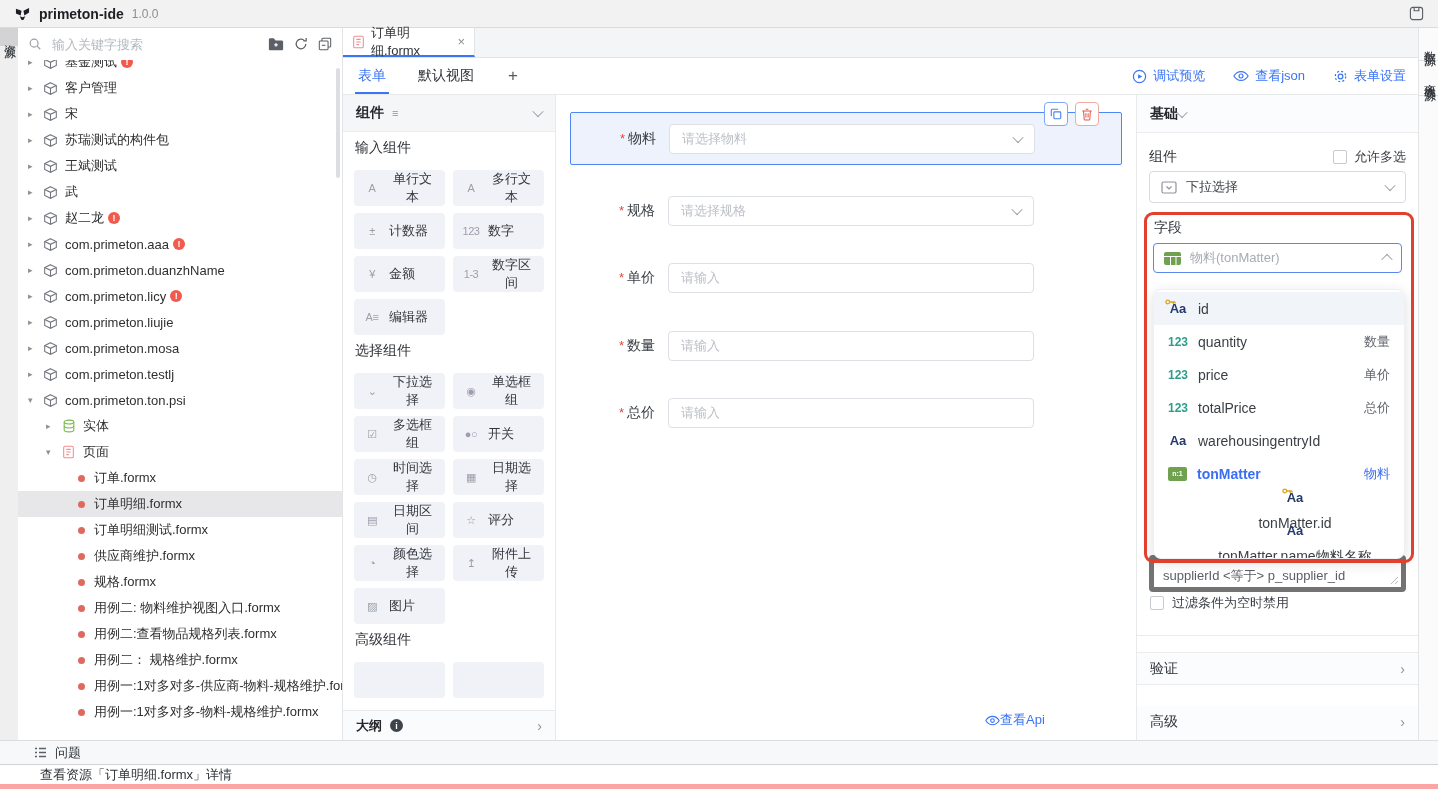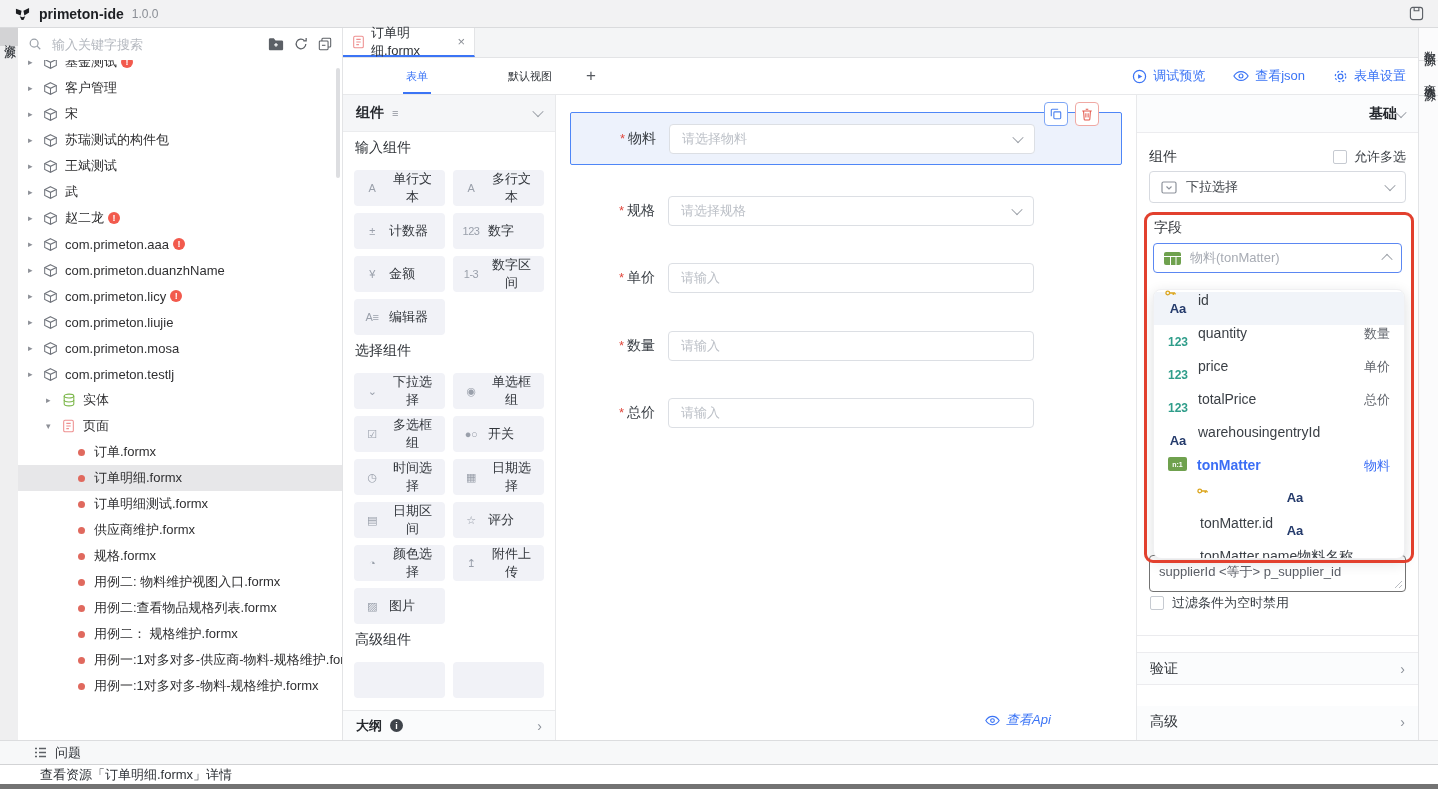--- a/index.html
+++ b/index.html
@@ -1,17 +1,17 @@
 <!DOCTYPE html>
 <html><head>
 <meta charset="utf-8">
 <style>
   html,body{margin:0;padding:0;background:#e9eaec;font-family:"Liberation Sans","DejaVu Sans",sans-serif;}
   *{box-sizing:border-box;}
-  #app{position:relative;width:1438px;height:789px;background:#737373;overflow:hidden;color:#2f3338;}
+  #app{position:relative;width:1438px;height:789px;background:#fca5a5;overflow:hidden;color:#2f3338;}
 
   
   .titlebar{position:absolute;left:0;top:0;width:1438px;height:28px;background:#f2f2f3;border-bottom:1px solid #dadbdd;display:flex;align-items:center;padding:0 14px;gap:8px;}
   .titlebar .appname{font-size:14px;font-weight:700;color:#1d1f23;}
   .titlebar .appver{font-size:12px;color:#8a8e95;}
   .titlebar .tspacer{flex:1;}
 
   
   .left-rail{position:absolute;left:0;top:28px;width:18px;height:712px;background:#efeff0;}
   .left-rail .vtab{writing-mode:vertical-rl;text-orientation:upright;font-size:12px;color:#2f3338;background:#d3d3d5;width:18px;padding:7px 0;display:flex;justify-content:center;letter-spacing:2px;}
@@ -40,21 +40,21 @@
   .tree-item.type-file .ic-dot{display:inline-block;}
   .tree-item .errb{display:none;width:12px;height:12px;border-radius:50%;background:#f25a4d;color:#fff;font-size:9px;font-weight:700;align-items:center;justify-content:center;margin-left:4px;flex:0 0 12px;}
   .tree-item.error .errb{display:inline-flex;}
   .scroll-thumb{position:absolute;right:2px;top:40px;width:4px;height:110px;border-radius:2px;background:#dddee1;z-index:4;}
 
   
   .tabstrip{position:absolute;left:343px;top:28px;width:1075px;height:30px;background:#f4f5f6;border-bottom:1px solid #e3e4e6;display:flex;}
   .tab-active{width:132px;background:#fff;border-right:1px solid #e3e4e6;border-bottom:2px solid #3b74f5;display:flex;align-items:center;gap:6px;padding:0 9px;font-size:13px;color:#2f3338;}
   .tab-active .tclose{margin-left:auto;color:#8a8e95;font-size:13px;line-height:1;}
   .toolbar{position:absolute;left:343px;top:58px;width:1075px;height:37px;background:#fff;border-bottom:1px solid #e8e9eb;display:flex;align-items:center;padding:0 12px;}
-  .ftab{position:relative;height:100%;display:flex;align-items:center;padding:0 3px;margin-right:26px;font-size:11px;color:#2f3338;cursor:pointer;margin-left:48px;}
+  .ftab{position:relative;height:100%;display:flex;align-items:center;padding:0 3px;margin-right:26px;font-size:14px;color:#2f3338;cursor:pointer;}
   .ftab.active{color:#3b74f5;}
   .ftab.active::after{content:"";position:absolute;left:0;right:0;bottom:0;height:2px;background:#3b74f5;}
   .addtab{font-size:17px;color:#55595f;margin-left:2px;}
   .tb-right{margin-left:auto;display:flex;align-items:center;}
   .tact{display:flex;align-items:center;gap:6px;color:#3b74f5;font-size:13px;margin-left:28px;cursor:pointer;}
 
   
   .components{position:absolute;left:343px;top:95px;width:213px;height:645px;background:#fff;border-right:1px solid #e8e9eb;}
   .comp-header{position:absolute;left:0;top:0;right:0;height:37px;background:#f5f6f8;border-bottom:1px solid #ebecee;display:flex;align-items:center;padding:0 13px;font-size:14px;color:#26292e;font-weight:700;gap:8px;}
   .comp-header .hmenu{font-size:11px;color:#8d929b;font-weight:400;}
@@ -77,61 +77,61 @@
   div.fieldrow:nth-of-type(4){top:236px;height:30px;}
   div.fieldrow:nth-of-type(5){top:303px;height:30px;}
   .flabel{width:85px;text-align:right;font-size:14px;color:#3a3f45;flex:0 0 85px;white-space:nowrap;}
   .req::before{content:"*";color:#e0483d;margin-right:3px;font-size:13px;}
   .fctrl{width:366px;height:30px;margin-left:13px;background:#fff;border:1px solid #dcdfe4;border-radius:4px;display:flex;align-items:center;justify-content:space-between;padding:0 12px;font-size:13px;color:#bcc0c7;}
   .factions{display:none;position:absolute;top:-11px;right:22px;gap:7px;}
   .fieldrow.selected .factions{display:flex;}
   .act{width:24px;height:24px;border-radius:4px;background:#fff;display:flex;align-items:center;justify-content:center;cursor:pointer;}
   .act.copy{border:1px solid #7ea6f5;}
   .act.del{border:1px solid #f0a9a4;}
-  .view-api{position:absolute;left:429px;top:616px;display:flex;align-items:center;gap:6px;color:#3b74f5;font-size:13px;cursor:pointer;font-style:italic;}
+  .view-api{position:absolute;left:429px;top:616px;display:flex;align-items:center;color:#3b74f5;font-size:13px;cursor:pointer;}
 
   
   .chv{width:8px;height:8px;border-right:1.4px solid #9ba0a8;border-bottom:1.4px solid #9ba0a8;transform:rotate(45deg) translate(-1px,-1px);display:inline-block;flex:0 0 8px;}
   .chv.up{transform:rotate(-135deg) translate(-1px,-1px);}
 
   
   .props{position:absolute;left:1136px;top:95px;width:282px;height:645px;background:#fff;border-left:1px solid #e8e9eb;}
-  .props-header{position:absolute;top:0;left:0;right:0;height:38px;background:#fbfcfd;border-bottom:1px solid #ececef;display:flex;align-items:center;justify-content:flex-end;padding:0 13px;font-size:14px;color:#26292e;font-weight:700;}
+  .props-header{position:absolute;top:0;left:0;right:0;height:38px;background:#fbfcfd;border-bottom:1px solid #ececef;display:flex;align-items:center;justify-content:flex-start;padding:0 13px;font-size:14px;color:#26292e;font-weight:700;}
   .comp-row{position:absolute;top:52px;left:12px;right:12px;height:20px;display:flex;align-items:center;justify-content:space-between;font-size:14px;color:#2f3338;}
   .cbwrap{display:flex;align-items:center;gap:7px;font-size:13px;color:#3a3f45;}
   .cb{width:14px;height:14px;border:1px solid #c6cad1;border-radius:2px;background:#fff;flex:0 0 14px;}
   .comp-select{position:absolute;top:76px;left:12px;right:12px;height:32px;border:1px solid #d7dae0;border-radius:4px;background:#fff;display:flex;align-items:center;gap:9px;padding:0 11px;font-size:13px;color:#3a3f45;}
   .comp-select .chv{margin-left:auto;}
   .red-box{position:absolute;top:117px;left:7px;right:4px;height:351px;border:3px solid #e2402e;border-radius:9px;z-index:7;pointer-events:none;background:transparent;}
   .field-label{position:absolute;top:124px;left:17px;font-size:14px;color:#2f3338;z-index:6;}
   .field-select{position:absolute;top:148px;left:16px;right:16px;height:30px;border:1px solid #5b87f2;border-radius:4px;background:#fff;display:flex;align-items:center;gap:9px;padding:0 10px;font-size:13px;color:#a7abb3;z-index:6;}
   .field-select .chv{margin-left:auto;}
   .gridic{width:17px;height:13px;border-radius:2px;background:#6fa14e;position:relative;flex:0 0 17px;overflow:hidden;}
   .gridic::before{content:"";position:absolute;left:0;right:0;top:4px;height:1px;background:#fff;}
   .gridic::after{content:"";position:absolute;top:4px;bottom:0;left:5.5px;width:1px;background:#fff;box-shadow:5.5px 0 0 #fff;}
   .dropdown{position:absolute;top:194px;left:16px;right:13px;height:270px;background:#fff;border:1px solid #f0f0f2;border-radius:8px;box-shadow:0 4px 14px rgba(31,35,41,.14);z-index:6;padding:2px 0;overflow:hidden;}
-  .dd-item{height:33px;display:flex;gap:10px;padding:0 14px;font-size:14px;color:#3a3f45;cursor:pointer;}
+  .dd-item{height:33px;display:flex;align-items:center;gap:10px;padding:0 14px;font-size:14px;color:#3a3f45;cursor:pointer;}
   .dd-item.active{background:#f1f4f9;}
   .dd-item.indent{padding-left:46px;flex-direction:column;}
   .dic{display:none;align-items:center;justify-content:center;position:relative;}
   .dic-aa{font-weight:700;color:#243a6b;font-size:13px;min-width:20px;}
   .dic-aa::before{content:"Aa";}
   .dic-num{font-weight:700;color:#2f9d8a;font-size:12px;min-width:20px;}
   .dic-num::before{content:"123";}
   .dic-rel{width:19px;height:14px;background:#6fa14e;border-radius:2px;color:#fff;font-size:7px;font-weight:700;min-width:19px;}
   .dic-rel::before{content:"n:1";}
   .dd-item.icon-Aa .dic-aa,.dd-item.icon-Aa-key .dic-aa{display:inline-flex;}
   .dd-item.icon-123 .dic-num{display:inline-flex;}
   .dd-item.icon-n1 .dic-rel{display:inline-flex;}
   .keyov{display:none;position:absolute;top:-7px;left:-3px;}
   .dd-item.icon-Aa-key .keyov{display:block;}
   .dd-item .ddtag{margin-left:auto;font-size:13px;color:#62666d;}
   .dd-item.highlight .ddname{color:#3b6ef5;font-weight:700;}
   .dd-item.highlight .ddtag{color:#3b6ef5;}
-  .filter-area{position:absolute;top:460px;left:12px;right:12px;height:37px;border:1px solid #737373;border-radius:4px;background:#fff;z-index:1;padding:7px 9px;font-size:13px;color:#5a5e66;}
+  .filter-area{position:absolute;top:460px;left:12px;right:12px;height:37px;border:5px solid #737373;border-radius:4px;background:#fff;z-index:1;padding:7px 9px;font-size:13px;color:#5a5e66;}
   .filter-area .rsz{position:absolute;right:2px;bottom:2px;}
   .filter-check{position:absolute;top:499px;left:13px;display:flex;align-items:center;gap:8px;font-size:13px;color:#3a3f45;}
   .pdivider{position:absolute;top:540px;left:0;right:0;height:1px;background:#ebebee;}
   .sec{position:absolute;left:0;right:0;height:33px;background:#fbfcfd;border-bottom:1px solid #ececef;display:flex;align-items:center;justify-content:space-between;padding:12px 13px;font-size:14px;color:#2f3338;cursor:pointer;}
   .sec .sarrow{color:#8d929b;font-size:14px;}
   .secs div.sec:nth-of-type(1){top:557px;border-top:1px solid #ececef;}
   .secs div.sec:nth-of-type(2){top:611px;}
   .secs div.sec:nth-of-type(3){top:638px;flex-direction:column;}
 
   
@@ -348,20 +348,32 @@
           <span class="ic ic-pkg">
             <svg width="15" height="15" viewBox="0 0 16 16" fill="none" stroke="#70747c" stroke-width="1.1">
               <path d="M8 1.8 14.2 4.8v6.4L8 14.2 1.8 11.2V4.8z"></path>
               <path d="M1.8 4.8 8 7.8l6.2-3M8 7.8v6.4"></path>
             </svg>
           </span>
 
           <span class="tlabel">com.primeton.testlj</span>
 
         </div>
+        <div class="tree-item type-package level-0 expanded">
+          <span class="chev"></span>
+          <span class="ic ic-pkg">
+            <svg width="15" height="15" viewBox="0 0 16 16" fill="none" stroke="#70747c" stroke-width="1.1">
+              <path d="M8 1.8 14.2 4.8v6.4L8 14.2 1.8 11.2V4.8z"></path>
+              <path d="M1.8 4.8 8 7.8l6.2-3M8 7.8v6.4"></path>
+            </svg>
+          </span>
+
+          <span class="tlabel">com.primeton.ton.psi</span>
+
+        </div>
         <div class="tree-item type-entity level-1">
           <span class="chev"></span>
 
           <span class="ic ic-ent">
             <svg width="14" height="14" viewBox="0 0 16 16" fill="none" stroke="#7ab648" stroke-width="1.2">
               <ellipse cx="8" cy="3.5" rx="5.5" ry="2.2"></ellipse>
               <path d="M2.5 3.5v9c0 1.2 2.5 2.2 5.5 2.2s5.5-1 5.5-2.2v-9"></path>
               <path d="M2.5 8c0 1.2 2.5 2.2 5.5 2.2S13.5 9.2 13.5 8"></path>
             </svg>
           </span>

